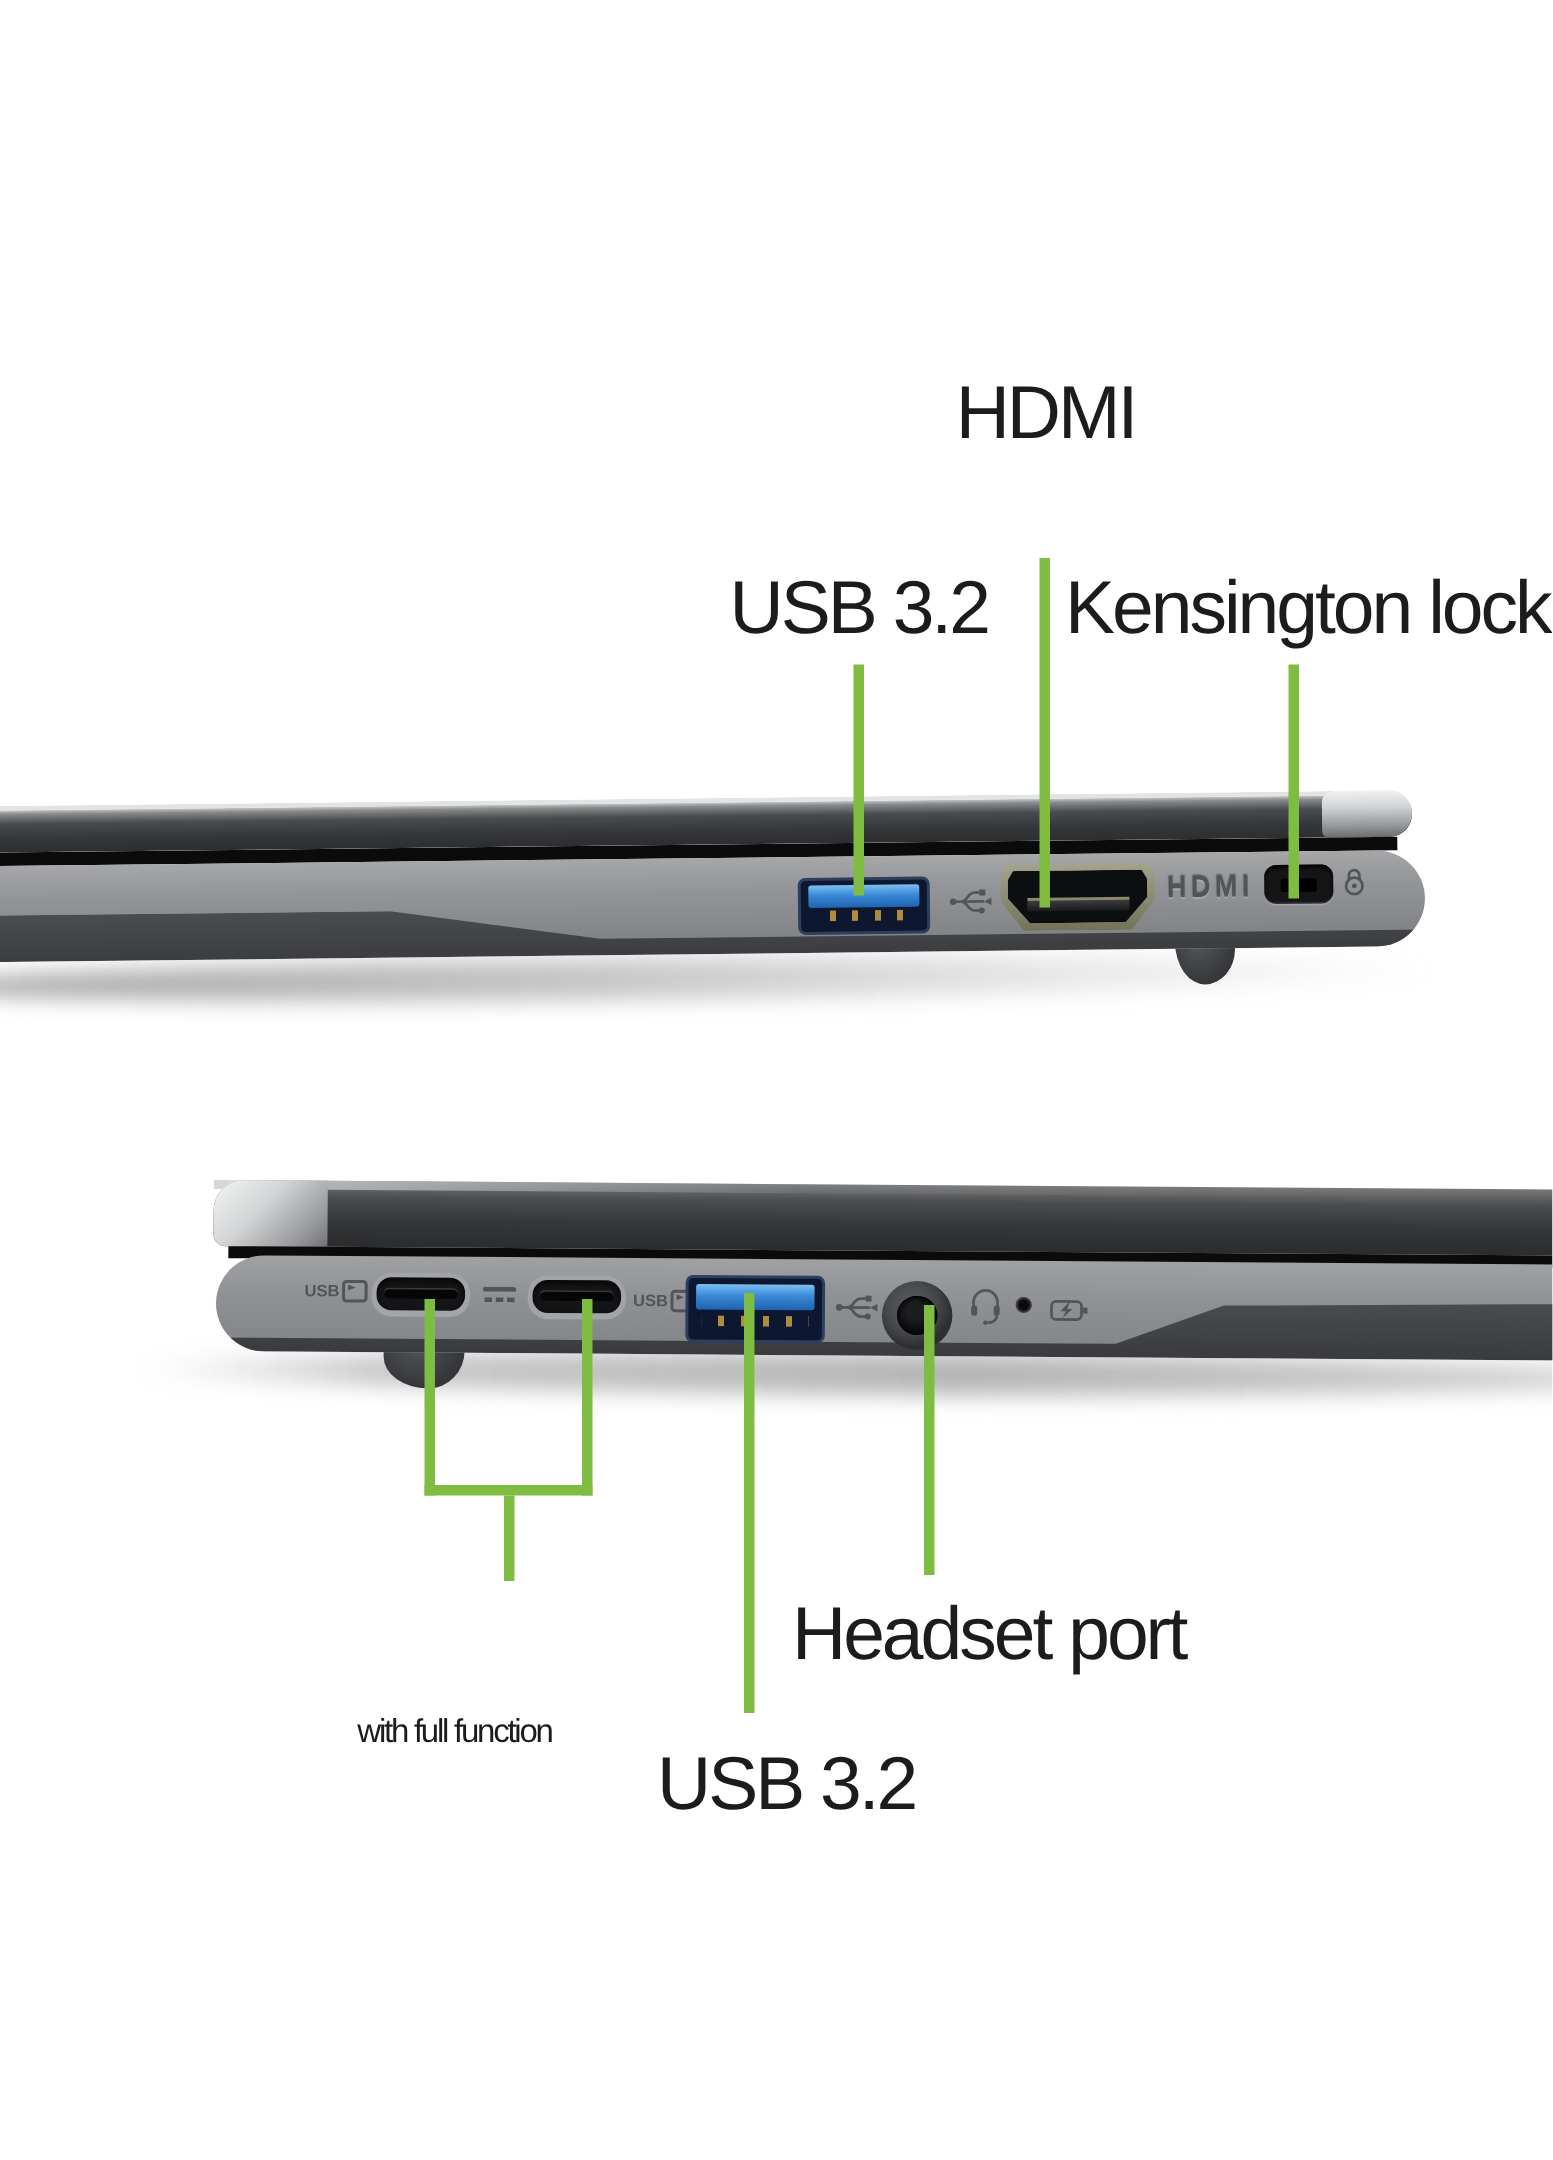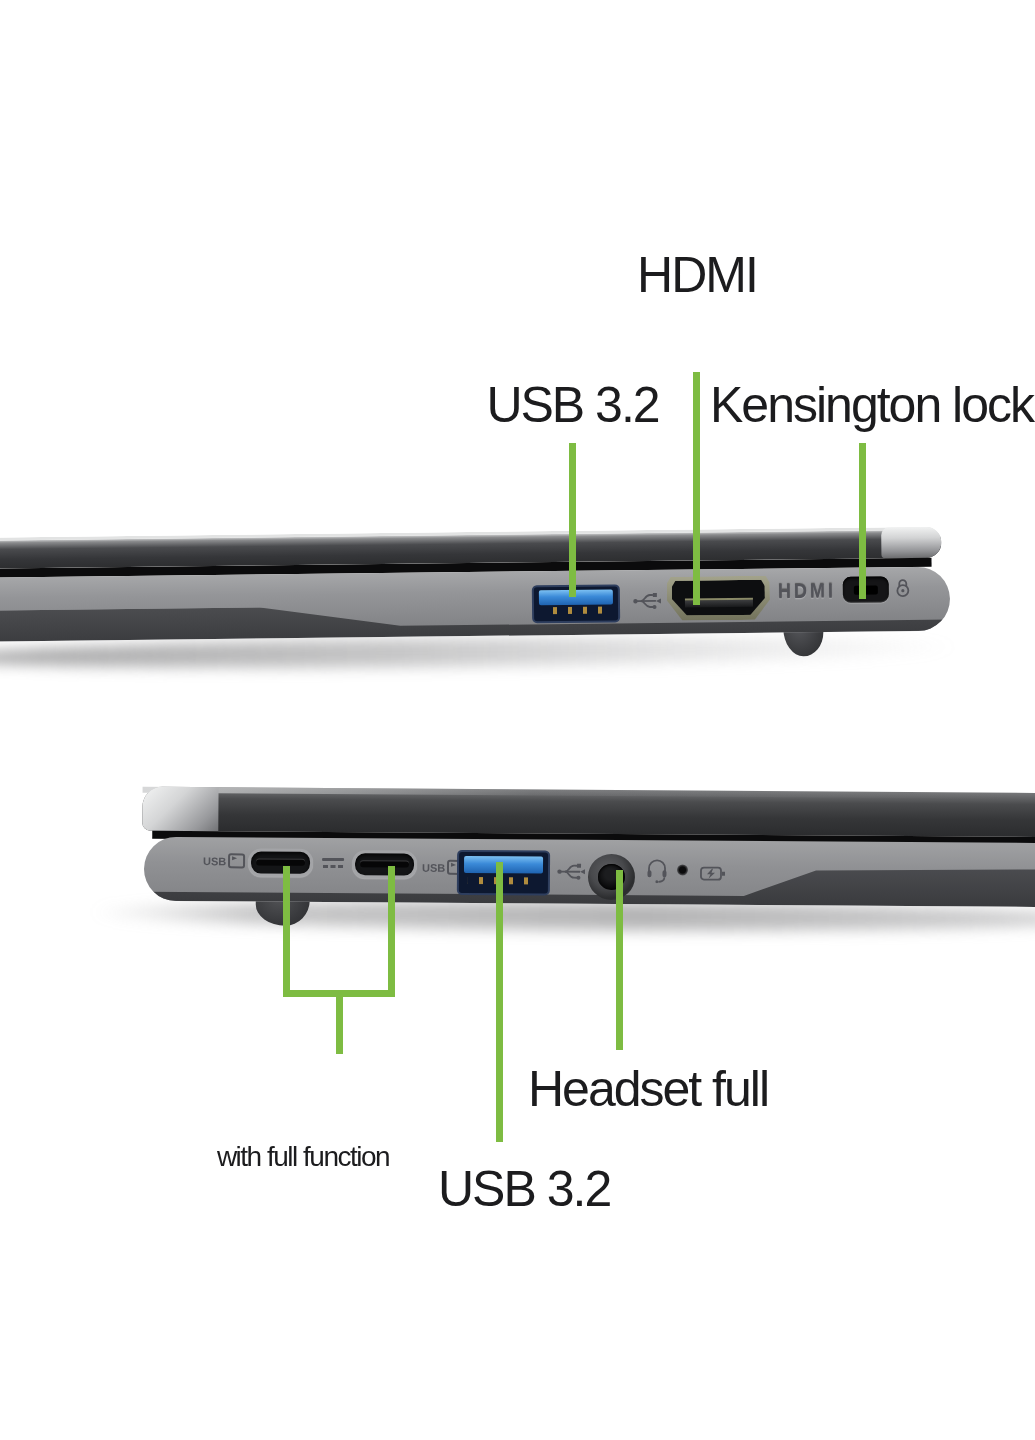--- a/index.html
+++ b/index.html
@@ -3,21 +3,21 @@
 <meta charset="utf-8">
 <style>
   html,body{margin:0;padding:0;background:#ffffff;}
   .canvas{position:relative;width:1035px;height:1440px;background:#ffffff;overflow:hidden;
           font-family:"Liberation Sans",sans-serif;}
 
   
   .ann{position:absolute;color:#1c1c1e;font-size:50px;letter-spacing:-2px;line-height:1.08;
        white-space:nowrap;z-index:25;}
   .ann.center{text-align:center;}
-  .ann-sub{font-size:28px;letter-spacing:-1.5px;}
+  .ann-sub{font-size:22px;letter-spacing:-1.5px;}
 
   
   .gline{position:absolute;width:7px;background:#7ebc42;z-index:30;}
   .gline.h{height:7px;}
 
   
   .laptop{position:absolute;}
   .laptop > div{position:absolute;}
   .shadow{position:absolute;filter:blur(7px);border-radius:50%;z-index:0;}
 
@@ -239,15 +239,15 @@
 
   <div class="gline" style="left:283px;top:866px;height:131px;"></div>
   <div class="gline" style="left:388px;top:866px;height:131px;"></div>
   <div class="gline h" style="left:283px;top:990px;width:112px;"></div>
   <div class="gline" style="left:336px;top:997px;height:57px;"></div>
   <div class="gline" style="left:496px;top:862px;height:280px;"></div>
   <div class="gline" style="left:616px;top:870px;height:180px;"></div>
 
   <div class="ann ann-sub center" style="left:140px;top:1142px;width:326px;">with full function</div>
   <div class="ann" style="left:438px;top:1162px;">USB 3.2</div>
-  <div class="ann" style="left:528px;top:1062px;">Headset full</div>
+  <div class="ann" style="left:528px;top:1062px;">Headset port</div>
 
 </div>
 
 </body></html>

